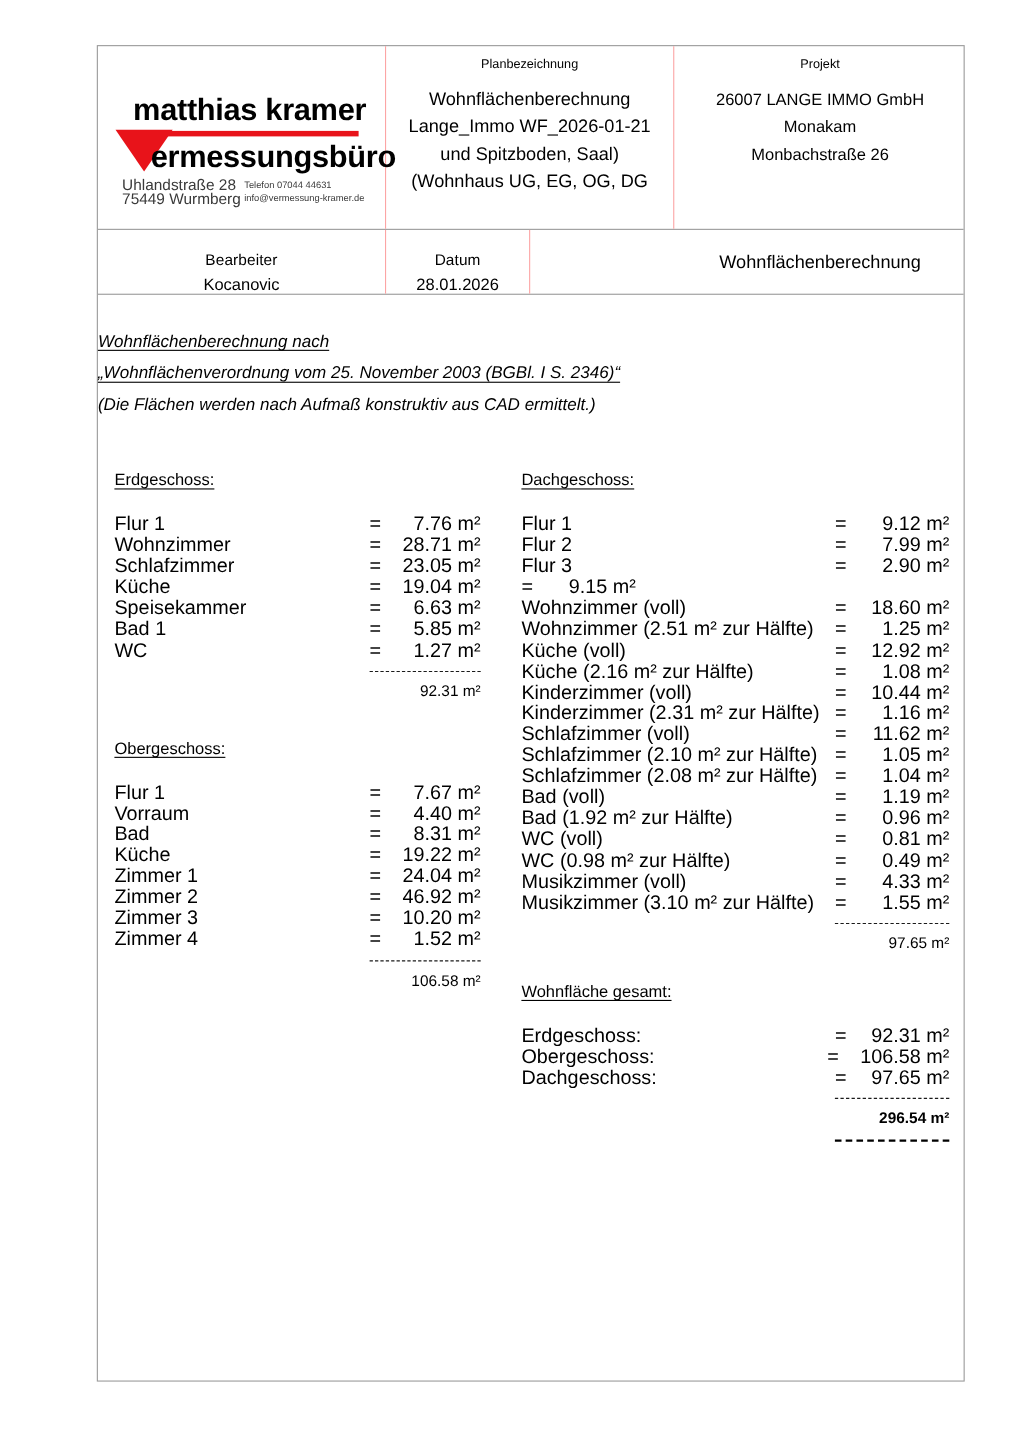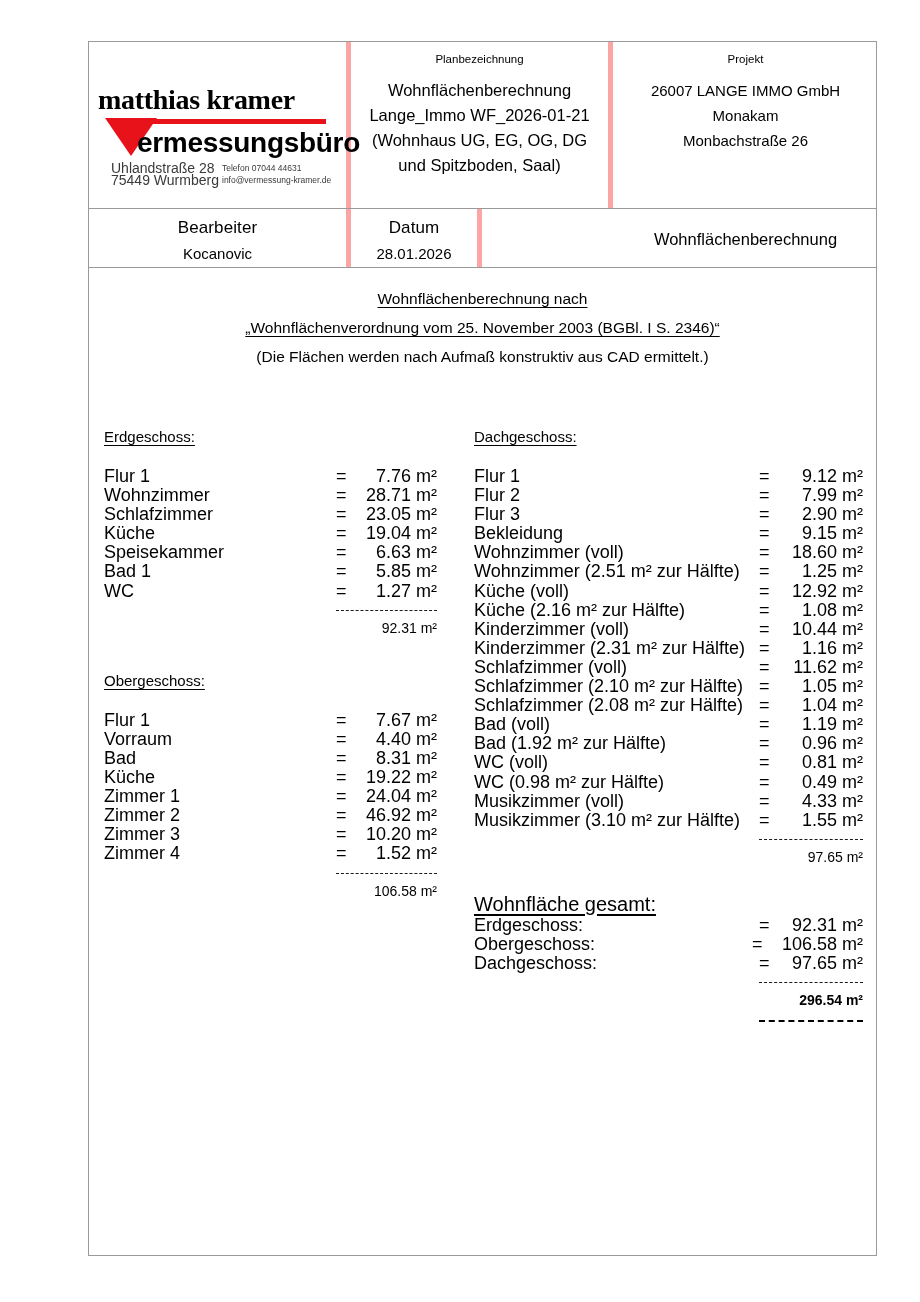--- a/index.html
+++ b/index.html
@@ -52,26 +52,26 @@
     box-sizing: border-box;
     border-bottom: 1px solid #9a9a9a;
   }
   .cell {
     position: absolute;
     top: 0;
     height: 100%;
     box-sizing: border-box;
     text-align: center;
   }
-  .vdiv { border-right: 5px solid #fca5a5; }
+  .vdiv { border-right: 1px solid #fca5a5; }
 
   .cell-label {
-    font-size: 17px;
+    font-size: 14px;
     letter-spacing: 0.1px;
-    margin-top: 9px;
+    margin-top: 19px;
   }
   .cell-value {
     font-size: 17.5px;
     margin-top: 9px;
   }
   .cell-value-sm {
     font-size: 15px;
     margin-top: 7px;
   }
 
@@ -100,26 +100,26 @@
   .c-titl .cell-value { margin-top: 21px; font-size: 16.5px; }
 
   
   .logo-wrap {
     position: relative;
     width: 100%;
     height: 100%;
   }
   .logo-line1 {
     position: absolute;
-    left: 9px;
+    left: 32px;
     top: 42px;
     font-size: 28px;
     font-weight: bold;
     letter-spacing: -0.3px;
-    font-family: Liberation Serif, serif;
+    font-family: Liberation Sans, sans-serif;
     white-space: nowrap;
   }
   .logo-redbar {
     position: absolute;
     left: 22px;
     top: 77px;
     width: 215px;
     height: 5px;
     background: #e8131a;
   }
@@ -159,23 +159,24 @@
     line-height: 11.5px;
     color: #3a3a3a;
     text-align: left;
     white-space: nowrap;
   }
 
   
   .doc-title {
     position: absolute;
     left: 0;
-    top: 242px;
+    top: 254px;
     width: 100%;
-    text-align: center;
+    text-align: left;
+    font-style: italic;
   }
   .dt-line {
     font-size: 15.5px;
     line-height: 29px;
   }
   .dt-underline {
     text-decoration: underline;
     text-underline-offset: 3px;
   }
 
@@ -247,23 +248,24 @@
   .col-left .sum-row .spacer { flex: 0 0 260px; }
   .col-left .sum-row .val    { flex: 0 0 73px; text-align: right; }
   .col-right .sum-row .spacer{ flex: 0 0 315px; }
   .col-right .sum-row .val   { flex: 0 0 74px; text-align: right; }
   .sum-row.bold .val { font-weight: bold; }
 
   .gap-lg { height: 34px; }
   .gap-md { height: 26px; }
 
   .totals-head {
-    font-size: 20px;
+    font-size: 15px;
     text-decoration: underline;
     text-underline-offset: 3px;
+    margin-bottom: 22px;
     white-space: nowrap;
   }
 </style>
 </head>
 <body>
 
 <div class="sheet">
   <div class="frame">
 
     <div class="header-top">
@@ -283,22 +285,22 @@
             <div>info@vermessung-kramer.de</div>
           </div>
         </div>
       </div>
 
       <div class="cell vdiv c-plan">
         <div class="plan-label">Planbezeichnung</div>
         <div class="plan-lines">
           <div>Wohnflächenberechnung</div>
           <div>Lange_Immo WF_2026-01-21</div>
+          <div>und Spitzboden, Saal)</div>
           <div>(Wohnhaus UG, EG, OG, DG</div>
-          <div>und Spitzboden, Saal)</div>
         </div>
       </div>
 
       <div class="cell c-proj">
         <div class="plan-label">Projekt</div>
         <div class="proj-lines">
           <div>26007 LANGE IMMO GmbH</div>
           <div>Monakam</div>
           <div>Monbachstraße 26</div>
         </div>
@@ -441,21 +443,20 @@
               <span class="lbl">Flur 2</span>
               <span class="eq">=</span>
               <span class="val">7.99 m²</span>
             </div>
             <div class="row">
               <span class="lbl">Flur 3</span>
               <span class="eq">=</span>
               <span class="val">2.90 m²</span>
             </div>
             <div class="row">
-              <span class="lbl">Bekleidung</span>
               <span class="eq">=</span>
               <span class="val">9.15 m²</span>
             </div>
             <div class="row">
               <span class="lbl">Wohnzimmer (voll)</span>
               <span class="eq">=</span>
               <span class="val">18.60 m²</span>
             </div>
             <div class="row">
               <span class="lbl">Wohnzimmer (2.51 m² zur Hälfte)</span>

